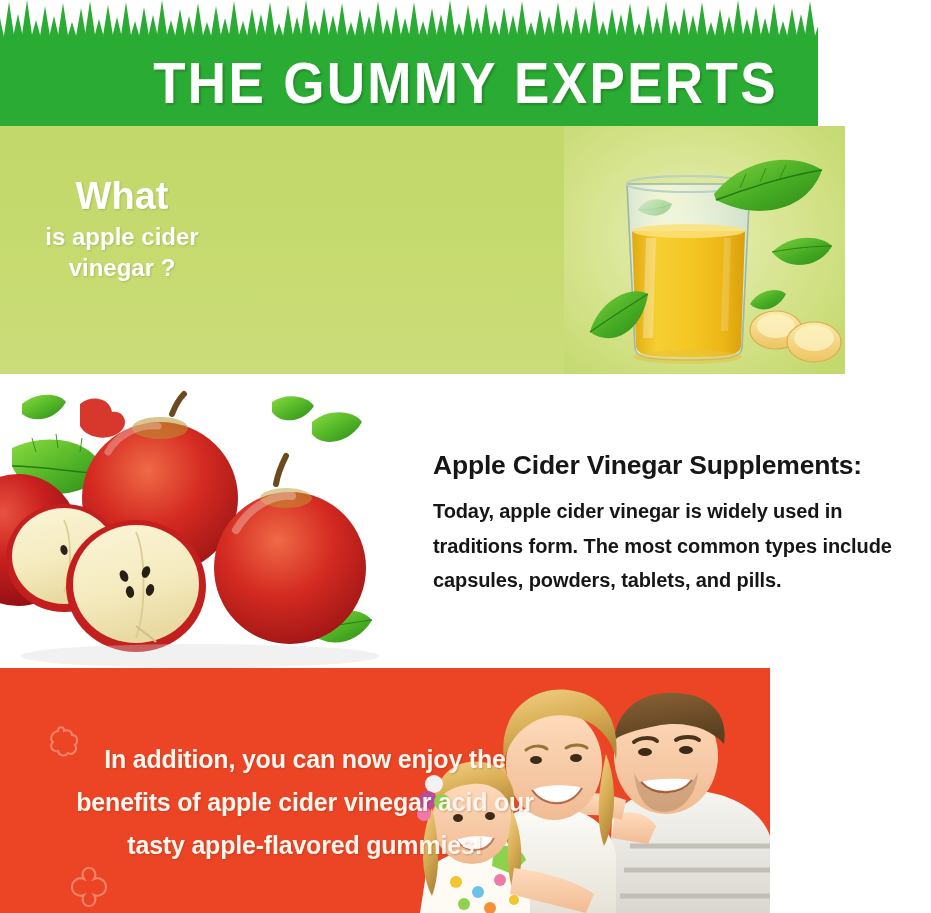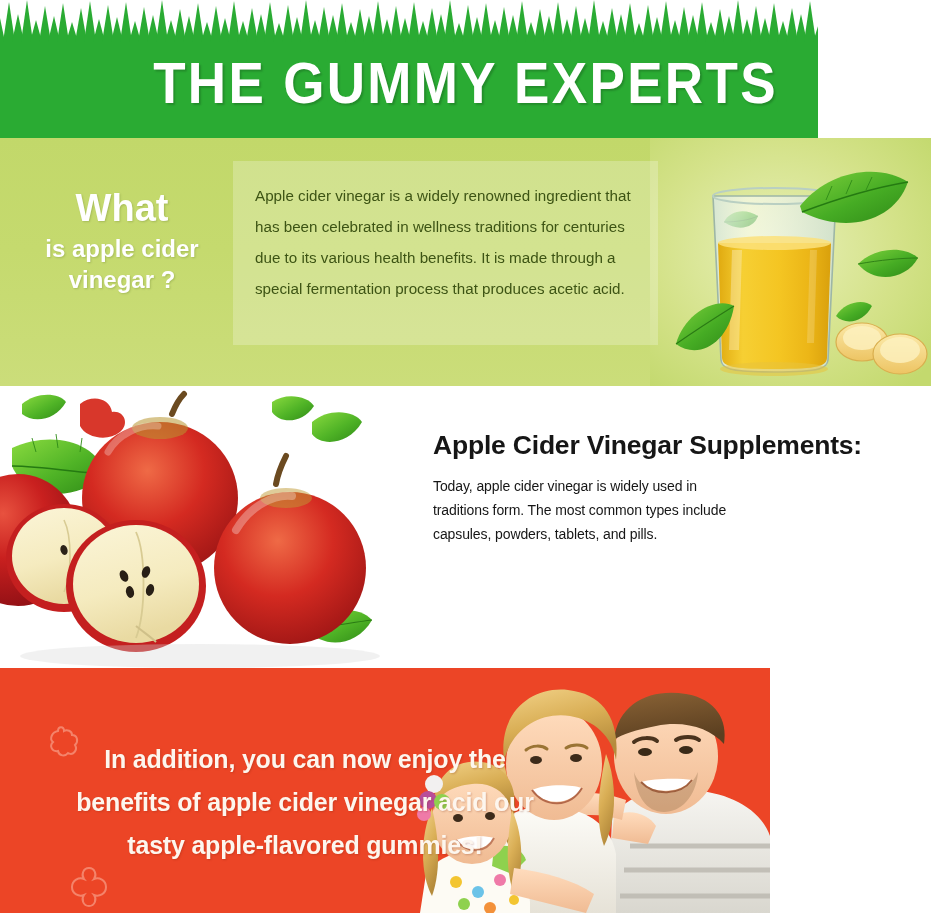--- a/index.html
+++ b/index.html
@@ -50,22 +50,22 @@
     letter-spacing: 2.5px;
     line-height: 1;
     text-shadow: 2px 2px 2px rgba(0,0,0,0.18);
     transform: scaleX(0.93);
     transform-origin: center;
   }
 
   
   .sec-what {
     position: absolute;
-    left: 0; top: 138px;
-    width: 931px;
+    left: 0; top: 126px;
+    width: 845px;
     height: 248px;
     background: linear-gradient(180deg, #c2d86a 0%, #c5da6e 45%, #cbdd7a 100%);
     overflow: hidden;
   }
   .what-heading {
     position: absolute;
     left: 18px;
     top: 46px;
     width: 208px;
     text-align: center;
@@ -124,35 +124,35 @@
   .apples-art {
     position: absolute;
     left: 0; top: 0;
     width: 420px;
     height: 278px;
     overflow: hidden;
   }
   .supp-copy {
     position: absolute;
     left: 433px;
-    top: 41px;
+    top: 61px;
     width: 486px;
   }
   .supp-title {
     color: #161616;
     font-size: 26.5px;
     font-weight: 700;
     letter-spacing: -0.2px;
     line-height: 1.1;
     margin-bottom: 14px;
   }
   .supp-body {
     color: #161616;
-    font-size: 14px;
-    font-weight: 400;
+    font-size: 20px;
+    font-weight: 700;
     line-height: 1.72;
     letter-spacing: -0.1px;
   }
 
   
   .sec-cta {
     position: absolute;
     left: 0; top: 668px;
     width: 770px;
     height: 245px;
@@ -386,23 +386,20 @@
         </g>
       </svg>
     </div>
 
     <div class="what-heading">
       <span class="big">What</span>
       <span class="small">is apple cider</span>
       <span class="small">vinegar ?</span>
     </div>
 
-    <div class="what-textbox">
-      <p>Apple cider vinegar is a widely renowned ingredient that has been celebrated in wellness traditions for centuries due to its various health benefits. It is made through a special fermentation process that produces acetic acid.</p>
-    </div>
   </section>
 
   <section class="sec-supp">
 
     <div class="apples-art">
       <svg viewBox="0 0 420 278" width="420" height="278" preserveAspectRatio="none">
         <defs>
           <radialGradient id="appleA" cx="38%" cy="30%" r="75%">
             <stop offset="0%" stop-color="#e8523f"></stop>
             <stop offset="45%" stop-color="#c9201f"></stop>

